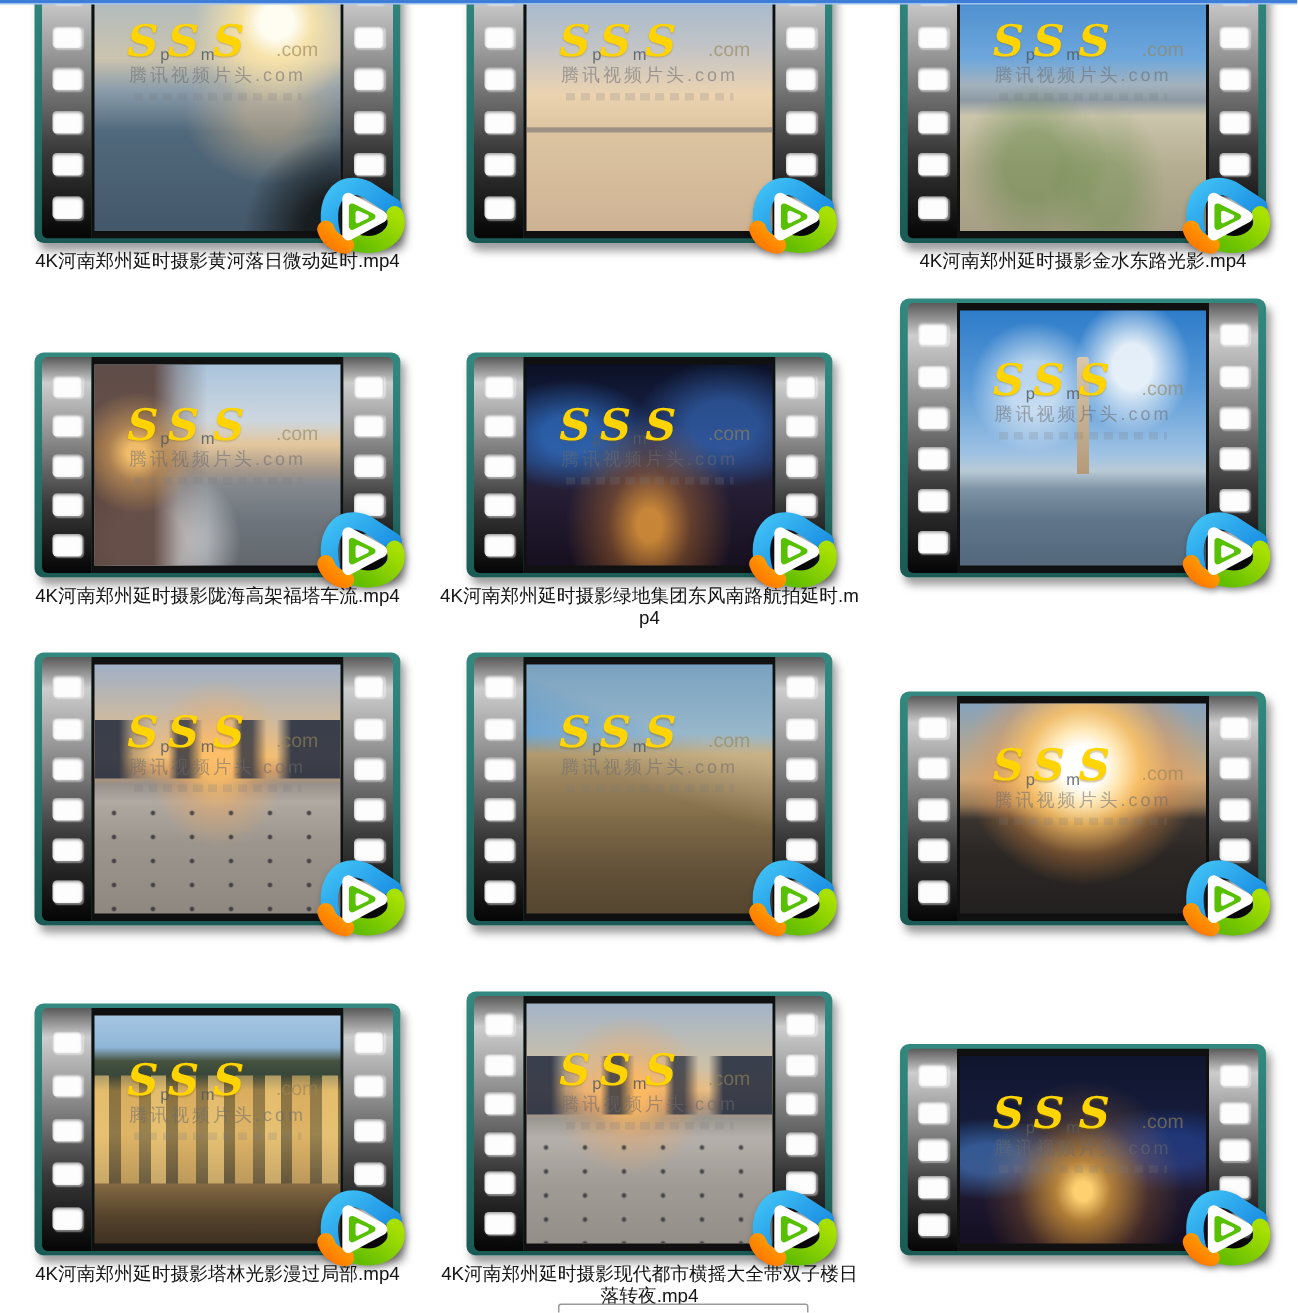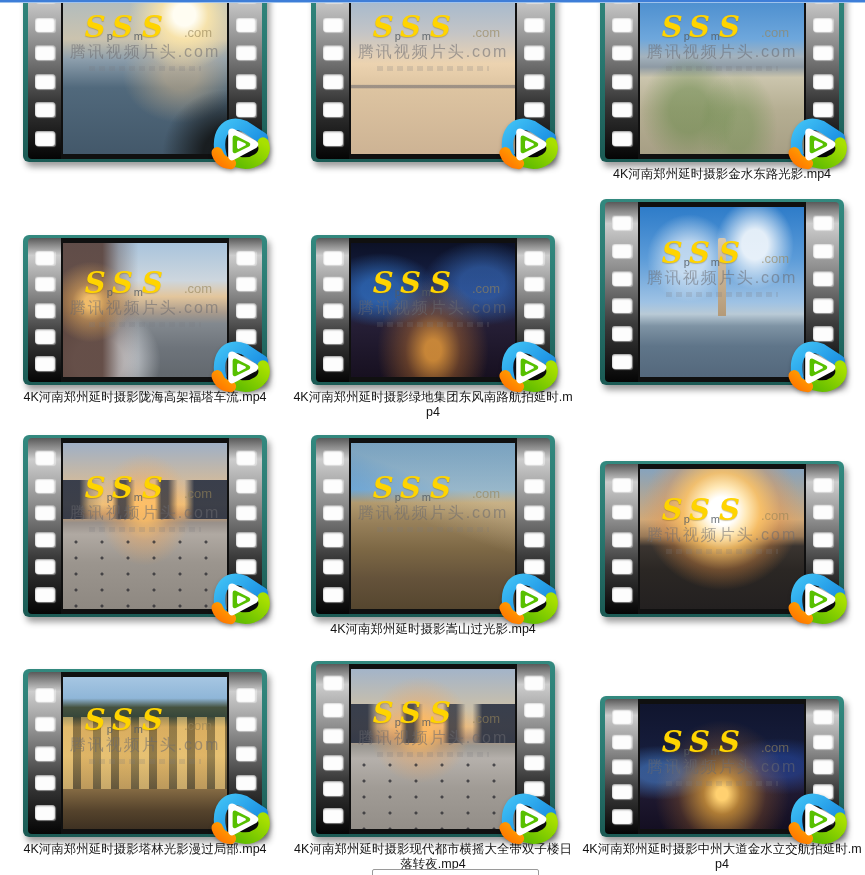--- a/index.html
+++ b/index.html
@@ -99,21 +99,21 @@
     radial-gradient(ellipse at 85% 50%,rgba(40,80,180,.5) 0 12%,transparent 32%),
     linear-gradient(180deg,#10152e 0%,#161d3c 40%,#241e38 58%,#140f22 100%)}
 
   
   .watermark{position:absolute;left:0;right:0;top:17%;text-align:center;z-index:2;pointer-events:none}
   .wm-s{font-family:"DejaVu Serif",serif;font-style:italic;font-weight:bold;
     color:#ffd400;font-size:29px;letter-spacing:2px;padding:0 7px;
     text-shadow:0 1px 1px rgba(130,95,0,.35)}
   .wm-sub{font-size:11px;color:rgba(85,92,98,.85);position:relative;top:3px;margin:0 -8px}
   .wm-dom{font-size:13px;color:rgba(150,132,88,.62);margin-left:12px}
-  .wm-line2{font-size:16px;color:rgba(105,105,112,.55);letter-spacing:2px;margin-top:-2px;
+  .wm-line2{font-size:12px;color:rgba(105,105,112,.55);letter-spacing:2px;margin-top:-2px;
     filter:blur(.4px)}
   .wm-line3{height:5px;width:112px;margin:3px auto 0;opacity:.45;
     background:repeating-linear-gradient(90deg,rgba(120,120,125,.45) 0 6px,transparent 6px 10px)}
 
   
   .play{position:absolute;right:-6px;bottom:-12px;width:64px;height:60px;z-index:3;
     filter:drop-shadow(1px 2px 2px rgba(0,0,0,.35))}
 
   
   .filename{display:block;margin:5px auto 0;width:282px;text-align:center;
@@ -174,20 +174,21 @@
           </linearGradient>
         </defs>
         <path d="M15 53 C 5 22 20 5 40 14 L 60 27" fill="none" stroke="url(#gBlue)" stroke-width="13" stroke-linecap="round"></path>
         <path d="M61 33 C 67 47 50 60 31 54" fill="none" stroke="url(#gGreen)" stroke-width="13" stroke-linecap="round"></path>
         <path d="M24 56 C 16 55 11 50 9 44" fill="none" stroke="url(#gOrange)" stroke-width="13" stroke-linecap="round"></path>
         <path d="M26 21 L51 34.5 L26 48 Z" fill="#ffffff" stroke="#ffffff" stroke-width="9" stroke-linejoin="round"></path>
         <path d="M29 27 L44 34.5 L29 42 Z" fill="#57c000" stroke="#57c000" stroke-width="5" stroke-linejoin="round"></path>
         <path d="M33 31.5 L40 34.5 L33 38 Z" fill="#ffffff" stroke="#ffffff" stroke-width="3" stroke-linejoin="round"></path>
       </svg>
     </div>
+    <figcaption class="filename">4K河南郑州延时摄影黄河落日微动延时.mp4</figcaption>
   </figure>
 
   <figure class="cell pos-2" style="margin:0">
     <div class="film-strip">
       <div class="strip-inner">
         <div class="holes left">
             <div class="hole"></div>
             <div class="hole"></div>
             <div class="hole"></div>
             <div class="hole"></div>
@@ -551,21 +552,20 @@
           </linearGradient>
         </defs>
         <path d="M15 53 C 5 22 20 5 40 14 L 60 27" fill="none" stroke="url(#gBlue)" stroke-width="13" stroke-linecap="round"></path>
         <path d="M61 33 C 67 47 50 60 31 54" fill="none" stroke="url(#gGreen)" stroke-width="13" stroke-linecap="round"></path>
         <path d="M24 56 C 16 55 11 50 9 44" fill="none" stroke="url(#gOrange)" stroke-width="13" stroke-linecap="round"></path>
         <path d="M26 21 L51 34.5 L26 48 Z" fill="#ffffff" stroke="#ffffff" stroke-width="9" stroke-linejoin="round"></path>
         <path d="M29 27 L44 34.5 L29 42 Z" fill="#57c000" stroke="#57c000" stroke-width="5" stroke-linejoin="round"></path>
         <path d="M33 31.5 L40 34.5 L33 38 Z" fill="#ffffff" stroke="#ffffff" stroke-width="3" stroke-linejoin="round"></path>
       </svg>
     </div>
-    <figcaption class="filename">4K河南郑州延时摄影嵩山过光影.mp4</figcaption>
   </figure>
 
   <figure class="cell pos-9" style="margin:0">
     <div class="film-strip">
       <div class="strip-inner">
         <div class="holes left">
             <div class="hole"></div>
             <div class="hole"></div>
             <div class="hole"></div>
             <div class="hole"></div>
@@ -764,17 +764,16 @@
           </linearGradient>
         </defs>
         <path d="M15 53 C 5 22 20 5 40 14 L 60 27" fill="none" stroke="url(#gBlue)" stroke-width="13" stroke-linecap="round"></path>
         <path d="M61 33 C 67 47 50 60 31 54" fill="none" stroke="url(#gGreen)" stroke-width="13" stroke-linecap="round"></path>
         <path d="M24 56 C 16 55 11 50 9 44" fill="none" stroke="url(#gOrange)" stroke-width="13" stroke-linecap="round"></path>
         <path d="M26 21 L51 34.5 L26 48 Z" fill="#ffffff" stroke="#ffffff" stroke-width="9" stroke-linejoin="round"></path>
         <path d="M29 27 L44 34.5 L29 42 Z" fill="#57c000" stroke="#57c000" stroke-width="5" stroke-linejoin="round"></path>
         <path d="M33 31.5 L40 34.5 L33 38 Z" fill="#ffffff" stroke="#ffffff" stroke-width="3" stroke-linejoin="round"></path>
       </svg>
     </div>
-    <figcaption class="filename">4K河南郑州延时摄影中州大道金水立交航拍延时.mp4</figcaption>
   </figure>
 </div>
 
 <div class="rename-box"></div>
 
 </body></html>

